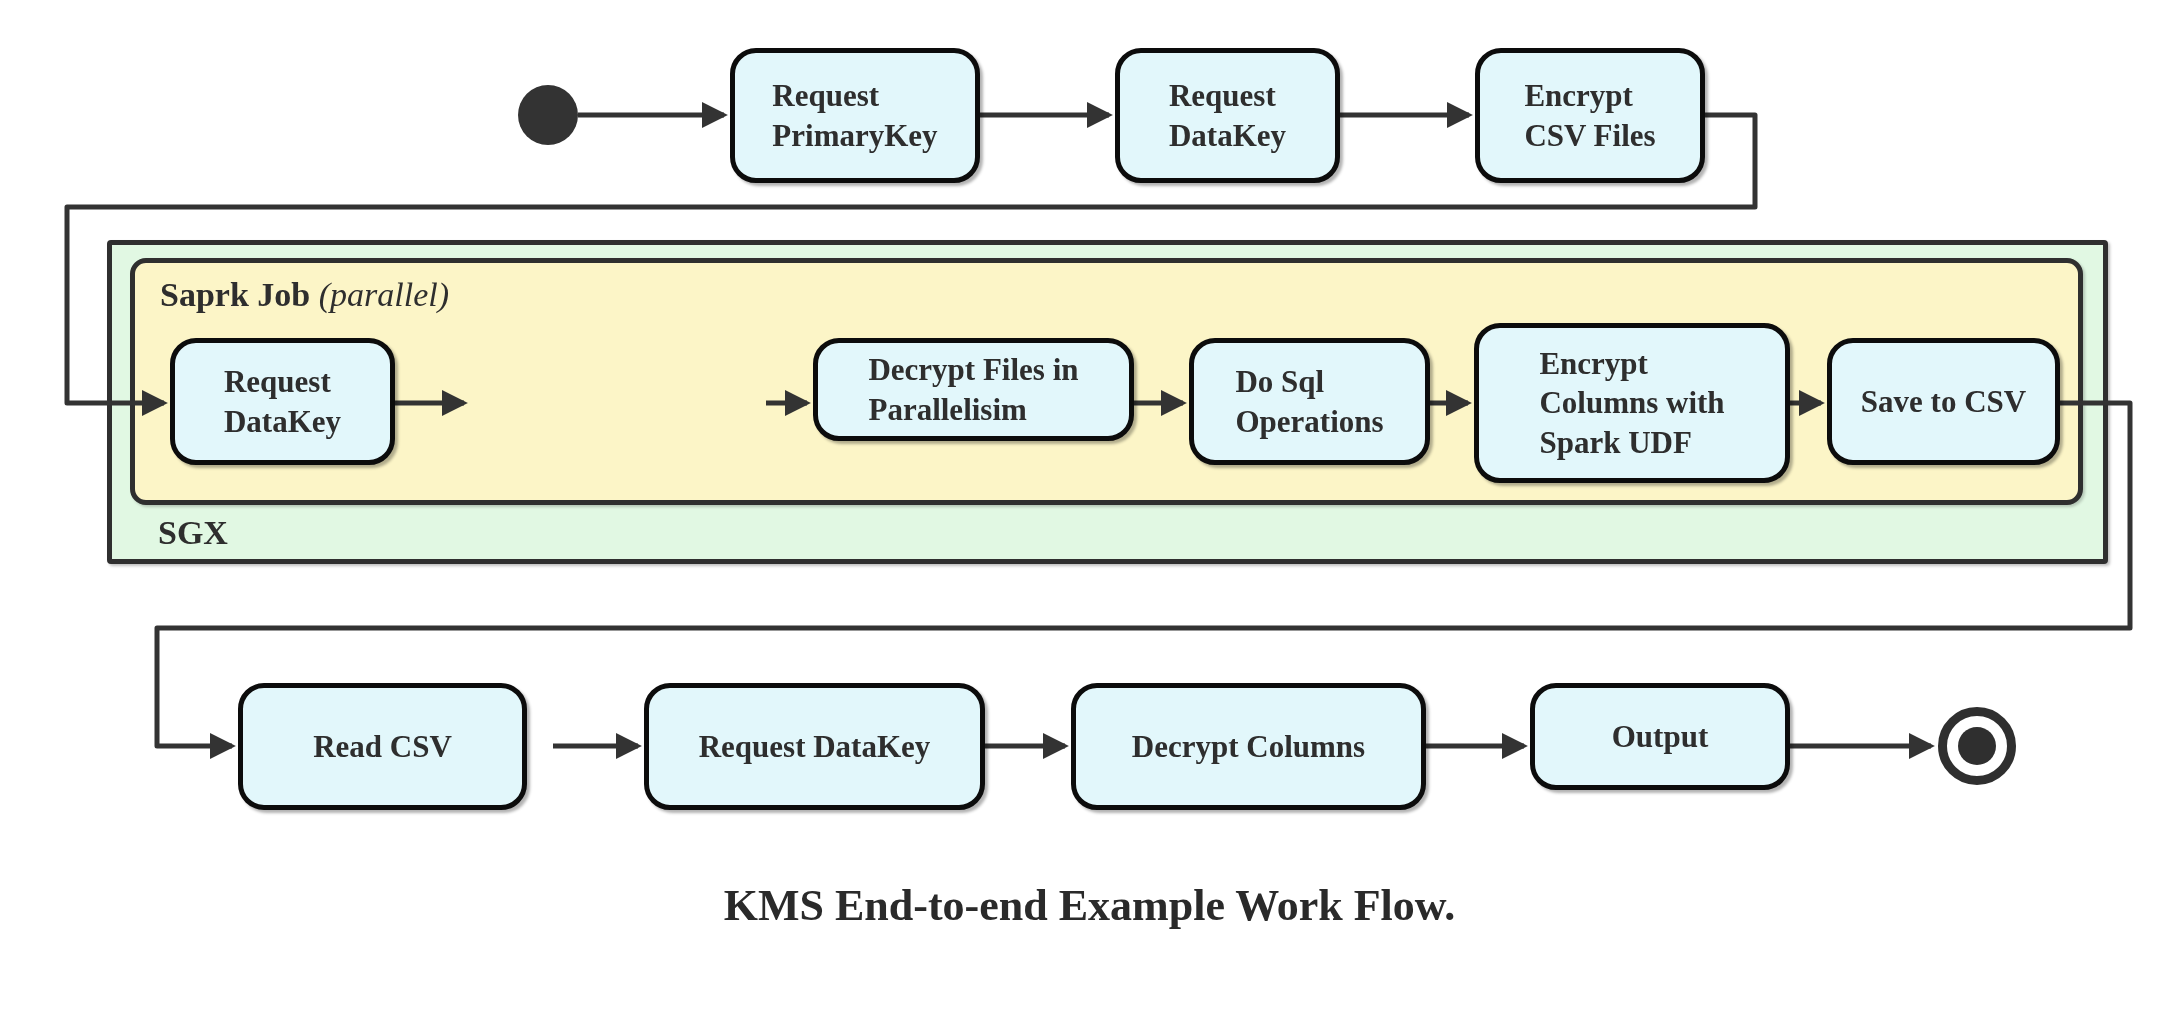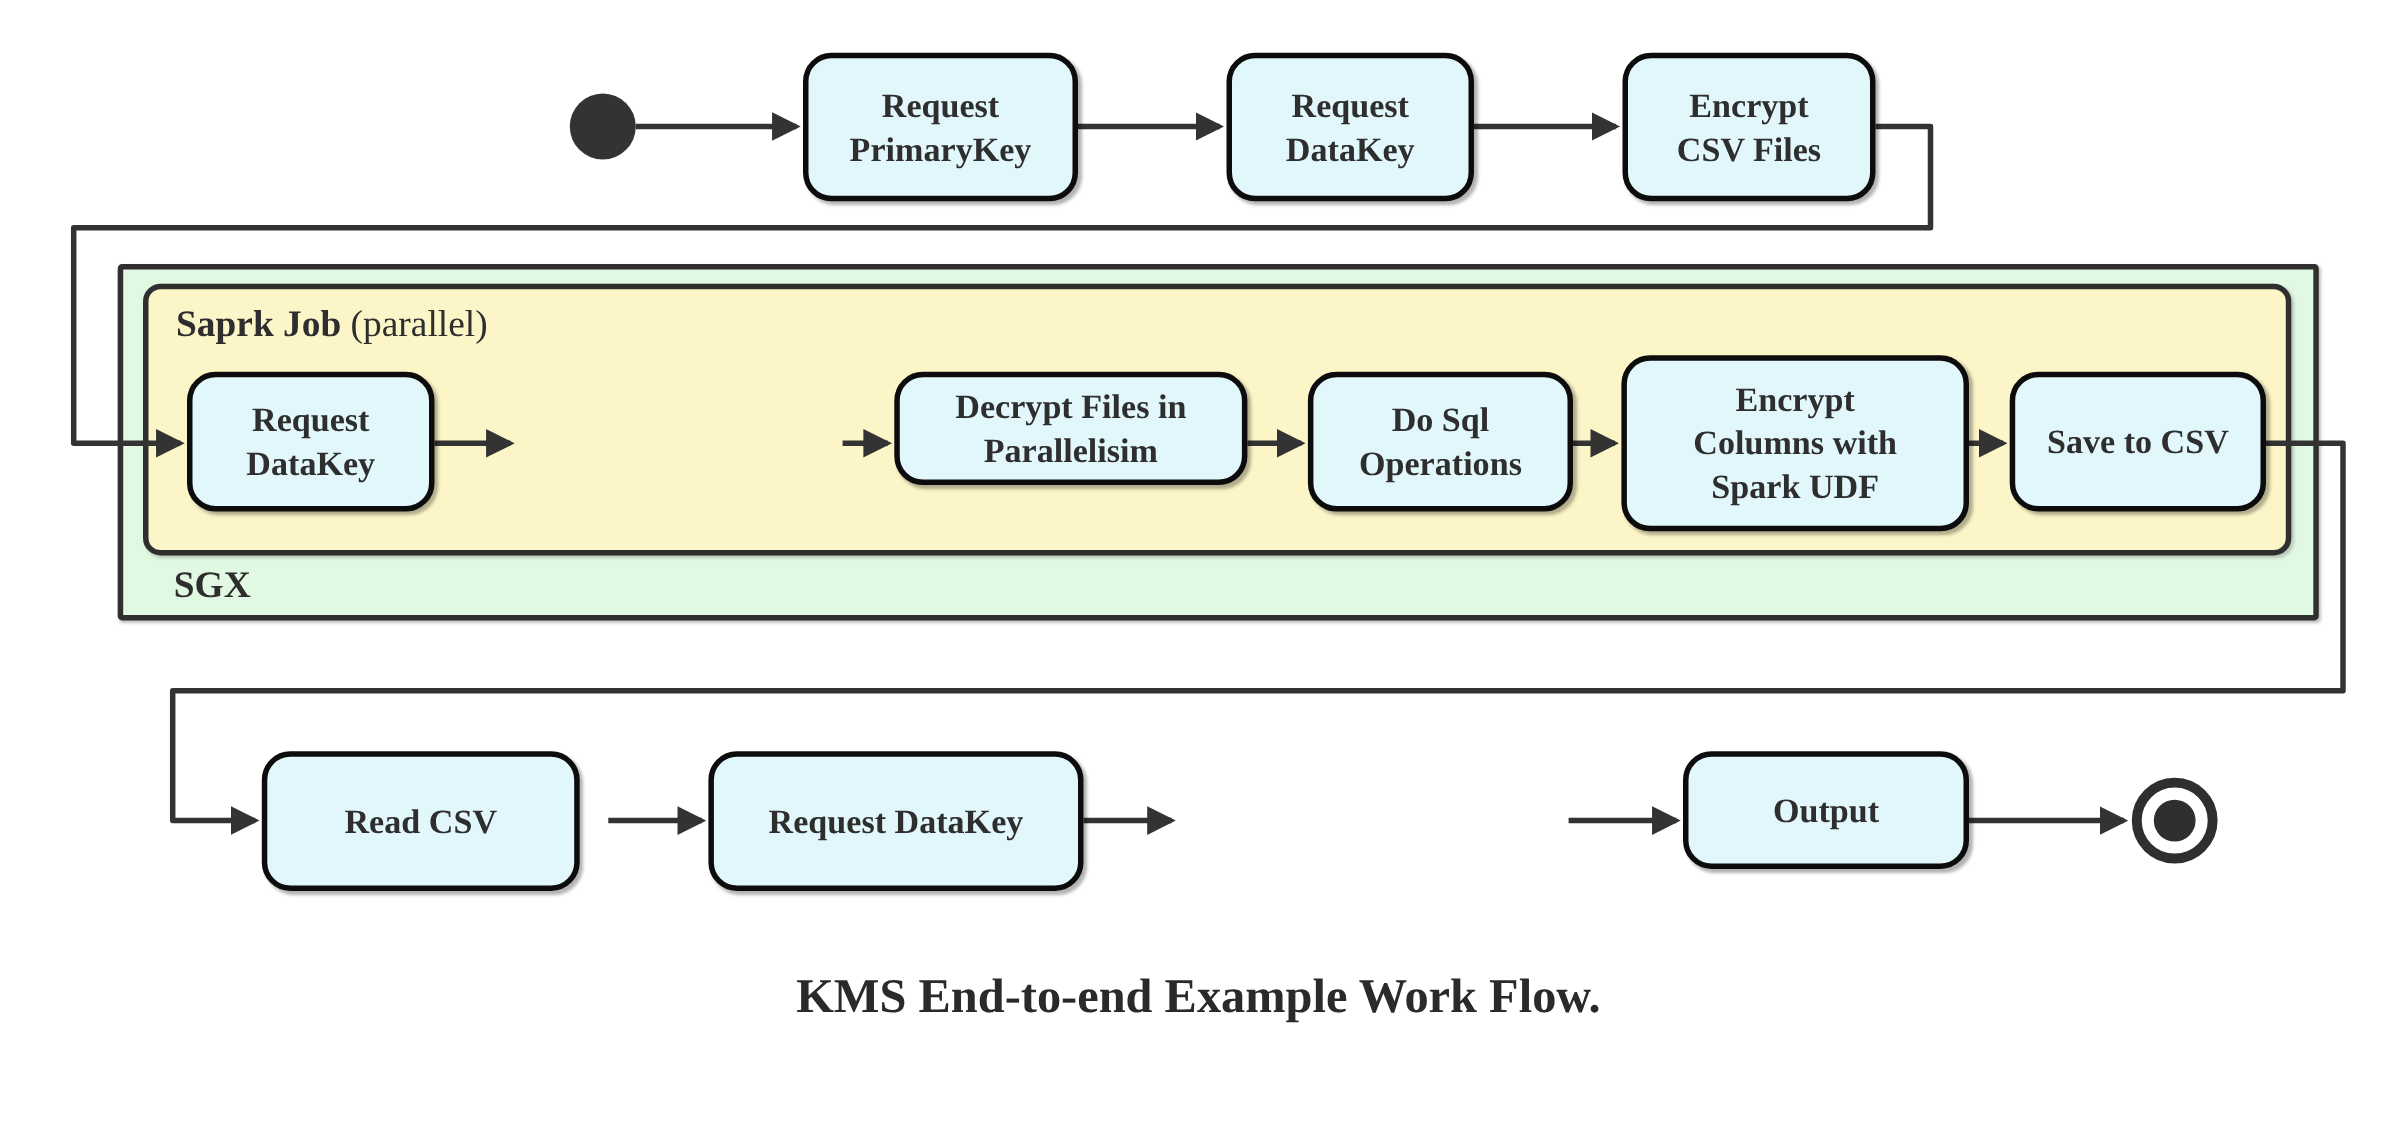--- a/index.html
+++ b/index.html
@@ -25,34 +25,34 @@
   .spark-box{
     left:130px;top:258px;width:1953px;height:247px;
     background:var(--spark-fill,#fcf5c7);
     border:5px solid var(--container-border,#2f2f2f);
     border-radius:16px;
     box-shadow:2px 2px 3px rgba(0,0,0,.2);
   }
   .node{
     position:absolute;box-sizing:border-box;z-index:3;
     display:flex;align-items:center;justify-content:center;
-    text-align:center;white-space:pre;
+    white-space:pre;
     background:var(--node-fill,#e2f7fb);
     border:5px solid var(--node-border,#0c0c0c);
     border-radius:26px;
     color:var(--text,#2e2e2e);
     font-weight:bold;font-size:31px;line-height:1.26;
     padding:4px;
     box-shadow:3px 3px 3px rgba(0,0,0,.30);
   }
   .ctr-label{
     position:absolute;z-index:3;color:var(--text,#2e2e2e);
     font-size:34px;font-weight:bold;white-space:nowrap;
   }
-  .ctr-label .ann{font-weight:normal;}
+  .ctr-label .ann{font-weight:normal;font-style:italic;}
   .start-dot{
     position:absolute;z-index:3;
     left:518px;top:85px;width:60px;height:60px;border-radius:50%;
     background:#333333;
   }
   .end-node{
     position:absolute;z-index:3;
     left:1938px;top:707px;width:78px;height:78px;border-radius:50%;
     box-sizing:border-box;border:9px solid #2f2f2f;background:#ffffff;
     display:flex;align-items:center;justify-content:center;
@@ -120,17 +120,18 @@
 Parallelisim</div>
   <div class="node" style="left:1189px;top:338px;width:241px;height:127px;">Do Sql
 Operations</div>
   <div class="node" style="left:1474px;top:323px;width:316px;height:160px;">Encrypt
 Columns with
 Spark UDF</div>
   <div class="node" style="left:1827px;top:338px;width:233px;height:127px;">Save to CSV</div>
 
   <div class="node" style="left:238px;top:683px;width:289px;height:127px;">Read CSV</div>
   <div class="node" style="left:644px;top:683px;width:341px;height:127px;">Request DataKey</div>
+  <div class="node" style="left:1071px;top:683px;width:355px;height:127px;">Decrypt Columns</div>
   <div class="node" style="left:1530px;top:683px;width:260px;height:107px;">Output</div>
 
   <div class="caption">KMS End-to-end Example Work Flow.</div>
 
 </div>
 
 </body></html>

